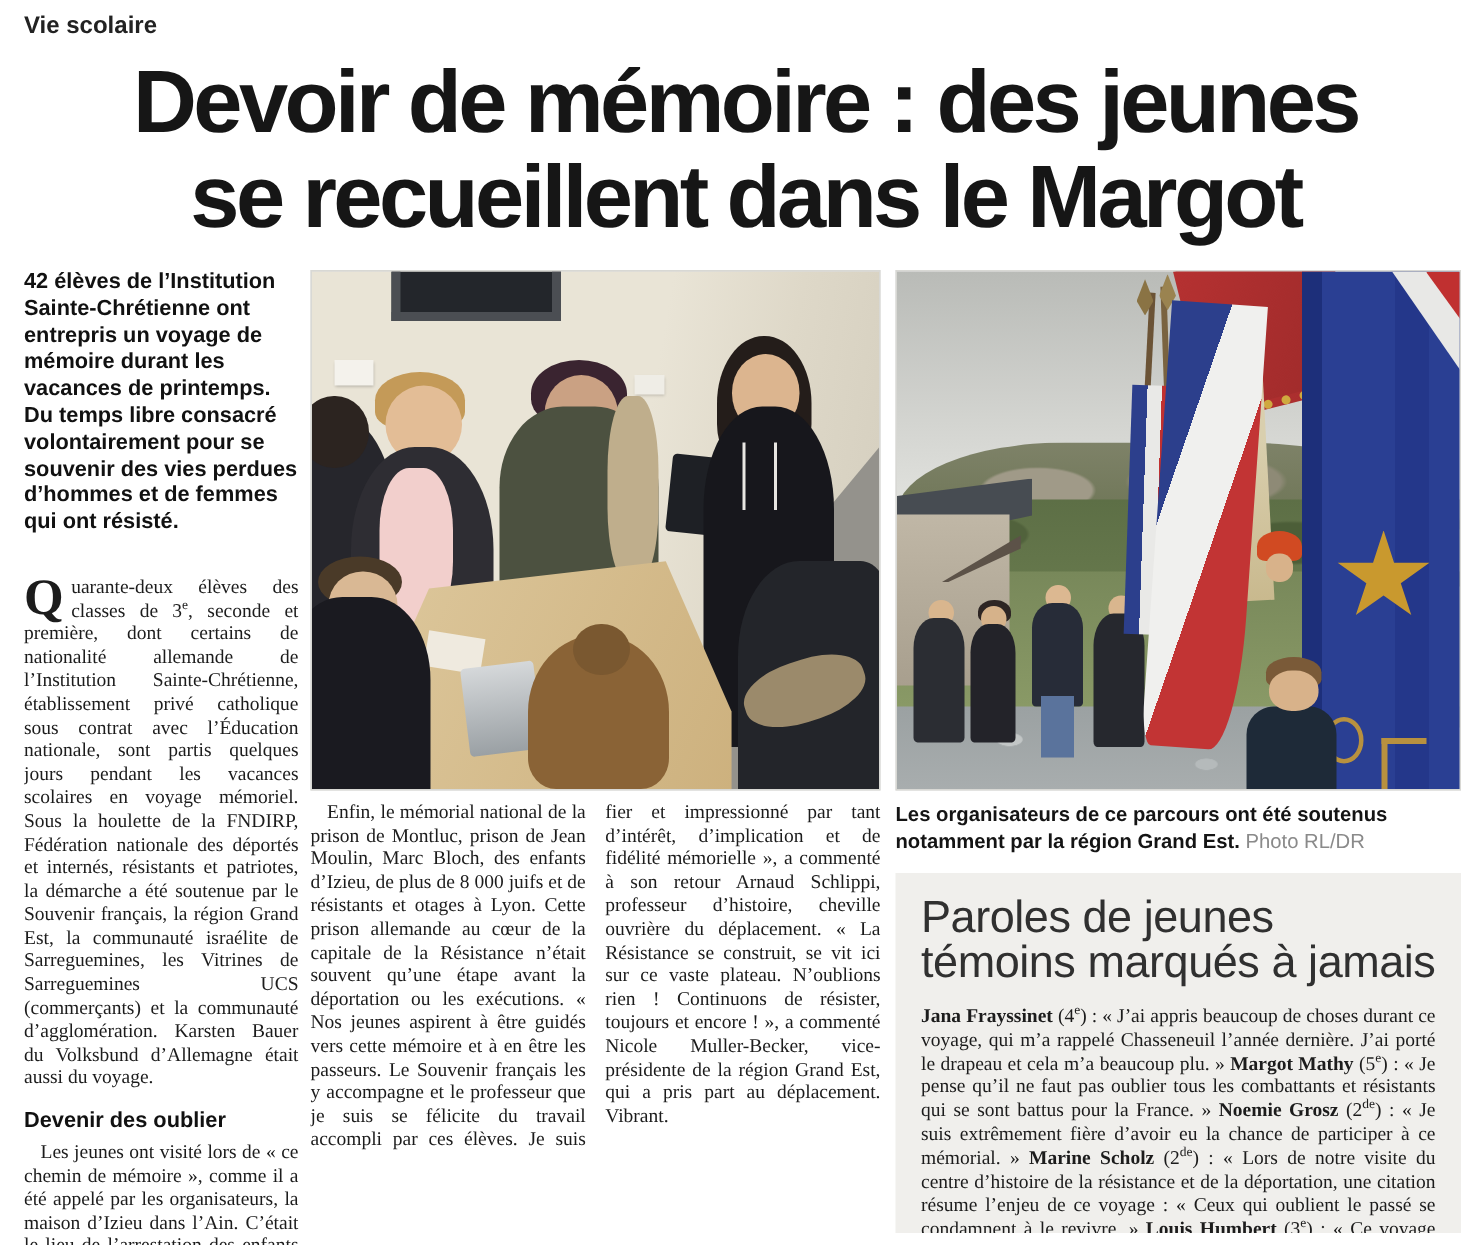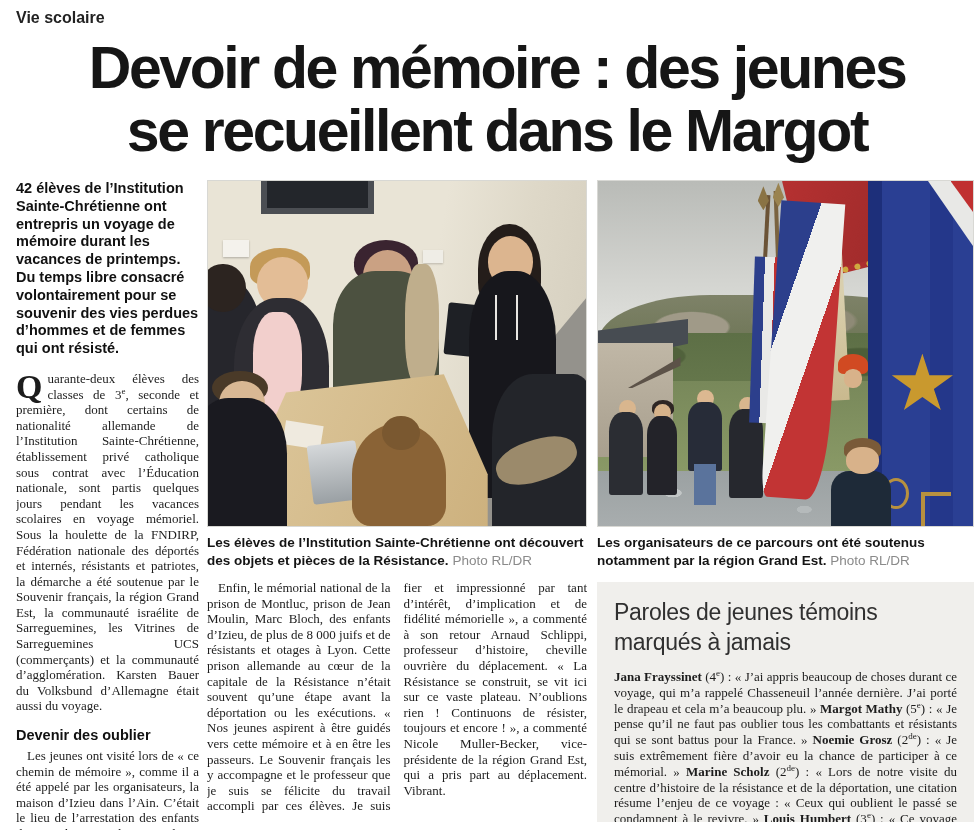--- a/index.html
+++ b/index.html
@@ -18,21 +18,21 @@
   h1.headline { font-family:"Liberation Sans",sans-serif; font-weight:bold; color:#161616;
                 font-size:59px; line-height:63px; letter-spacing:-2.4px; padding:8px 0 0 16px;text-align:center; }
 
   
   .content { display:flex; margin:17px 0 0 16px; }
   .col-left { width:183px; height:650px; overflow:hidden; flex:none; }
   .col-mid  { width:380px; flex:none; margin-left:8px; }
   .col-right{ width:377px; flex:none; margin-left:10px; }
 
   .lead { font-family:"Liberation Sans",sans-serif; font-weight:bold; font-size:14.5px;
-          line-height:17.8px; color:#111; margin-bottom:13px; }
+          line-height:17.8px; color:#111; margin-bottom:25px; }
   .body { font-size:13px; line-height:15.6px; text-align:justify; hyphens:auto; -webkit-hyphens:auto; }
   .body.indent { text-indent:11px; }
   .dropcap { float:left; font-weight:bold; font-size:34px; line-height:27px; padding:2px 5px 0 0; }
   .subhead { font-family:"Liberation Sans",sans-serif; font-weight:bold; font-size:14.5px;
              color:#111; margin:13px 0 5px; }
 
   
   .photo { position:relative; width:100%; height:347px; overflow:hidden; background:#ddd;
            border:1px solid #d8d8d4; }
   .photo div { position:absolute; }
@@ -43,21 +43,21 @@
 
   
   .midtext { margin-top:6px; height:246px; column-count:2; column-gap:13px; column-fill:auto;
              overflow:hidden; }
   .midtext .body { margin-bottom:0; }
 
   
   .quote-box { margin-top:8px; height:240px; background:#f0efec; padding:15px 17px 12px;
                overflow:hidden; }
   .quote-box h2 { font-family:"Liberation Sans",sans-serif; font-weight:normal; color:#303030;
-                  font-size:23px; line-height:30px; letter-spacing:-.3px; }
+                  font-size:30px; line-height:30px; letter-spacing:-.3px; }
   .quotes { margin-top:12px; font-size:13px; line-height:15.8px; text-align:justify; }
   .qn { font-weight:bold; }
   sup { font-size:9px; line-height:0; }
 
   
   .p1-wall   { inset:0; background:linear-gradient(100deg,#e9e4d6 55%,#ded8c8 75%,#d3cdbd 100%); }
   .p1-window { left:14%; top:0; width:30%; height:9.5%; background:#23262b; border:6px solid #4b4e53; border-top:none; }
   .p1-socket { left:4%; top:17%; width:26px; height:17px; background:#f4f2ec; box-shadow:0 1px 2px rgba(0,0,0,.25); }
   .p1-socket2{ left:57%; top:20%; width:20px; height:13px; background:#efede6; box-shadow:0 1px 2px rgba(0,0,0,.2); }
   .p1-floor  { inset:0; background:#94928c; clip-path:polygon(100% 34%,100% 100%,50% 100%); }
@@ -193,21 +193,20 @@
         <div class="p1-paper"></div>
         <div class="p1-metal"></div>
         <div class="f-c-hair"></div>
         <div class="f-c-head head"></div>
         <div class="f-c fig"></div>
         <div class="f-f-hair"></div>
         <div class="f-f-bun"></div>
         <div class="f-g fig"></div>
         <div class="f-g-fur"></div>
       </div>
-      <div class="caption"><span class="capbold">Les élèves de l’Institution Sainte-Chrétienne ont découvert des objets et pièces de la Résistance.</span> <span class="credit">Photo RL/DR</span></div>
       <div class="midtext">
         <p class="body indent">Enfin, le mémorial national de la prison de Montluc, prison de Jean Moulin, Marc Bloch, des enfants d’Izieu, de plus de 8 000 juifs et de résistants et otages à Lyon. Cette prison allemande au cœur de la capitale de la Résistance n’était souvent qu’une étape avant la déportation ou les exécutions. « Nos jeunes aspirent à être guidés vers cette mémoire et à en être les passeurs. Le Souvenir français les y accompagne et le professeur que je suis se félicite du travail accompli par ces élèves. Je suis fier et impressionné par tant d’intérêt, d’implication et de fidélité mémorielle », a commenté à son retour Arnaud Schlippi, professeur d’histoire, cheville ouvrière du déplacement. « La Résistance se construit, se vit ici sur ce vaste plateau. N’oublions rien ! Continuons de résister, toujours et encore ! », a commenté Nicole Muller-Becker, vice-présidente de la région Grand Est, qui a pris part au déplacement. Vibrant.</p>
 
       </div>
     </div>
 
     <div class="col-right">
       <div class="photo">
         <div class="p2-sky"></div>
         <div class="p2-cliff"></div>

